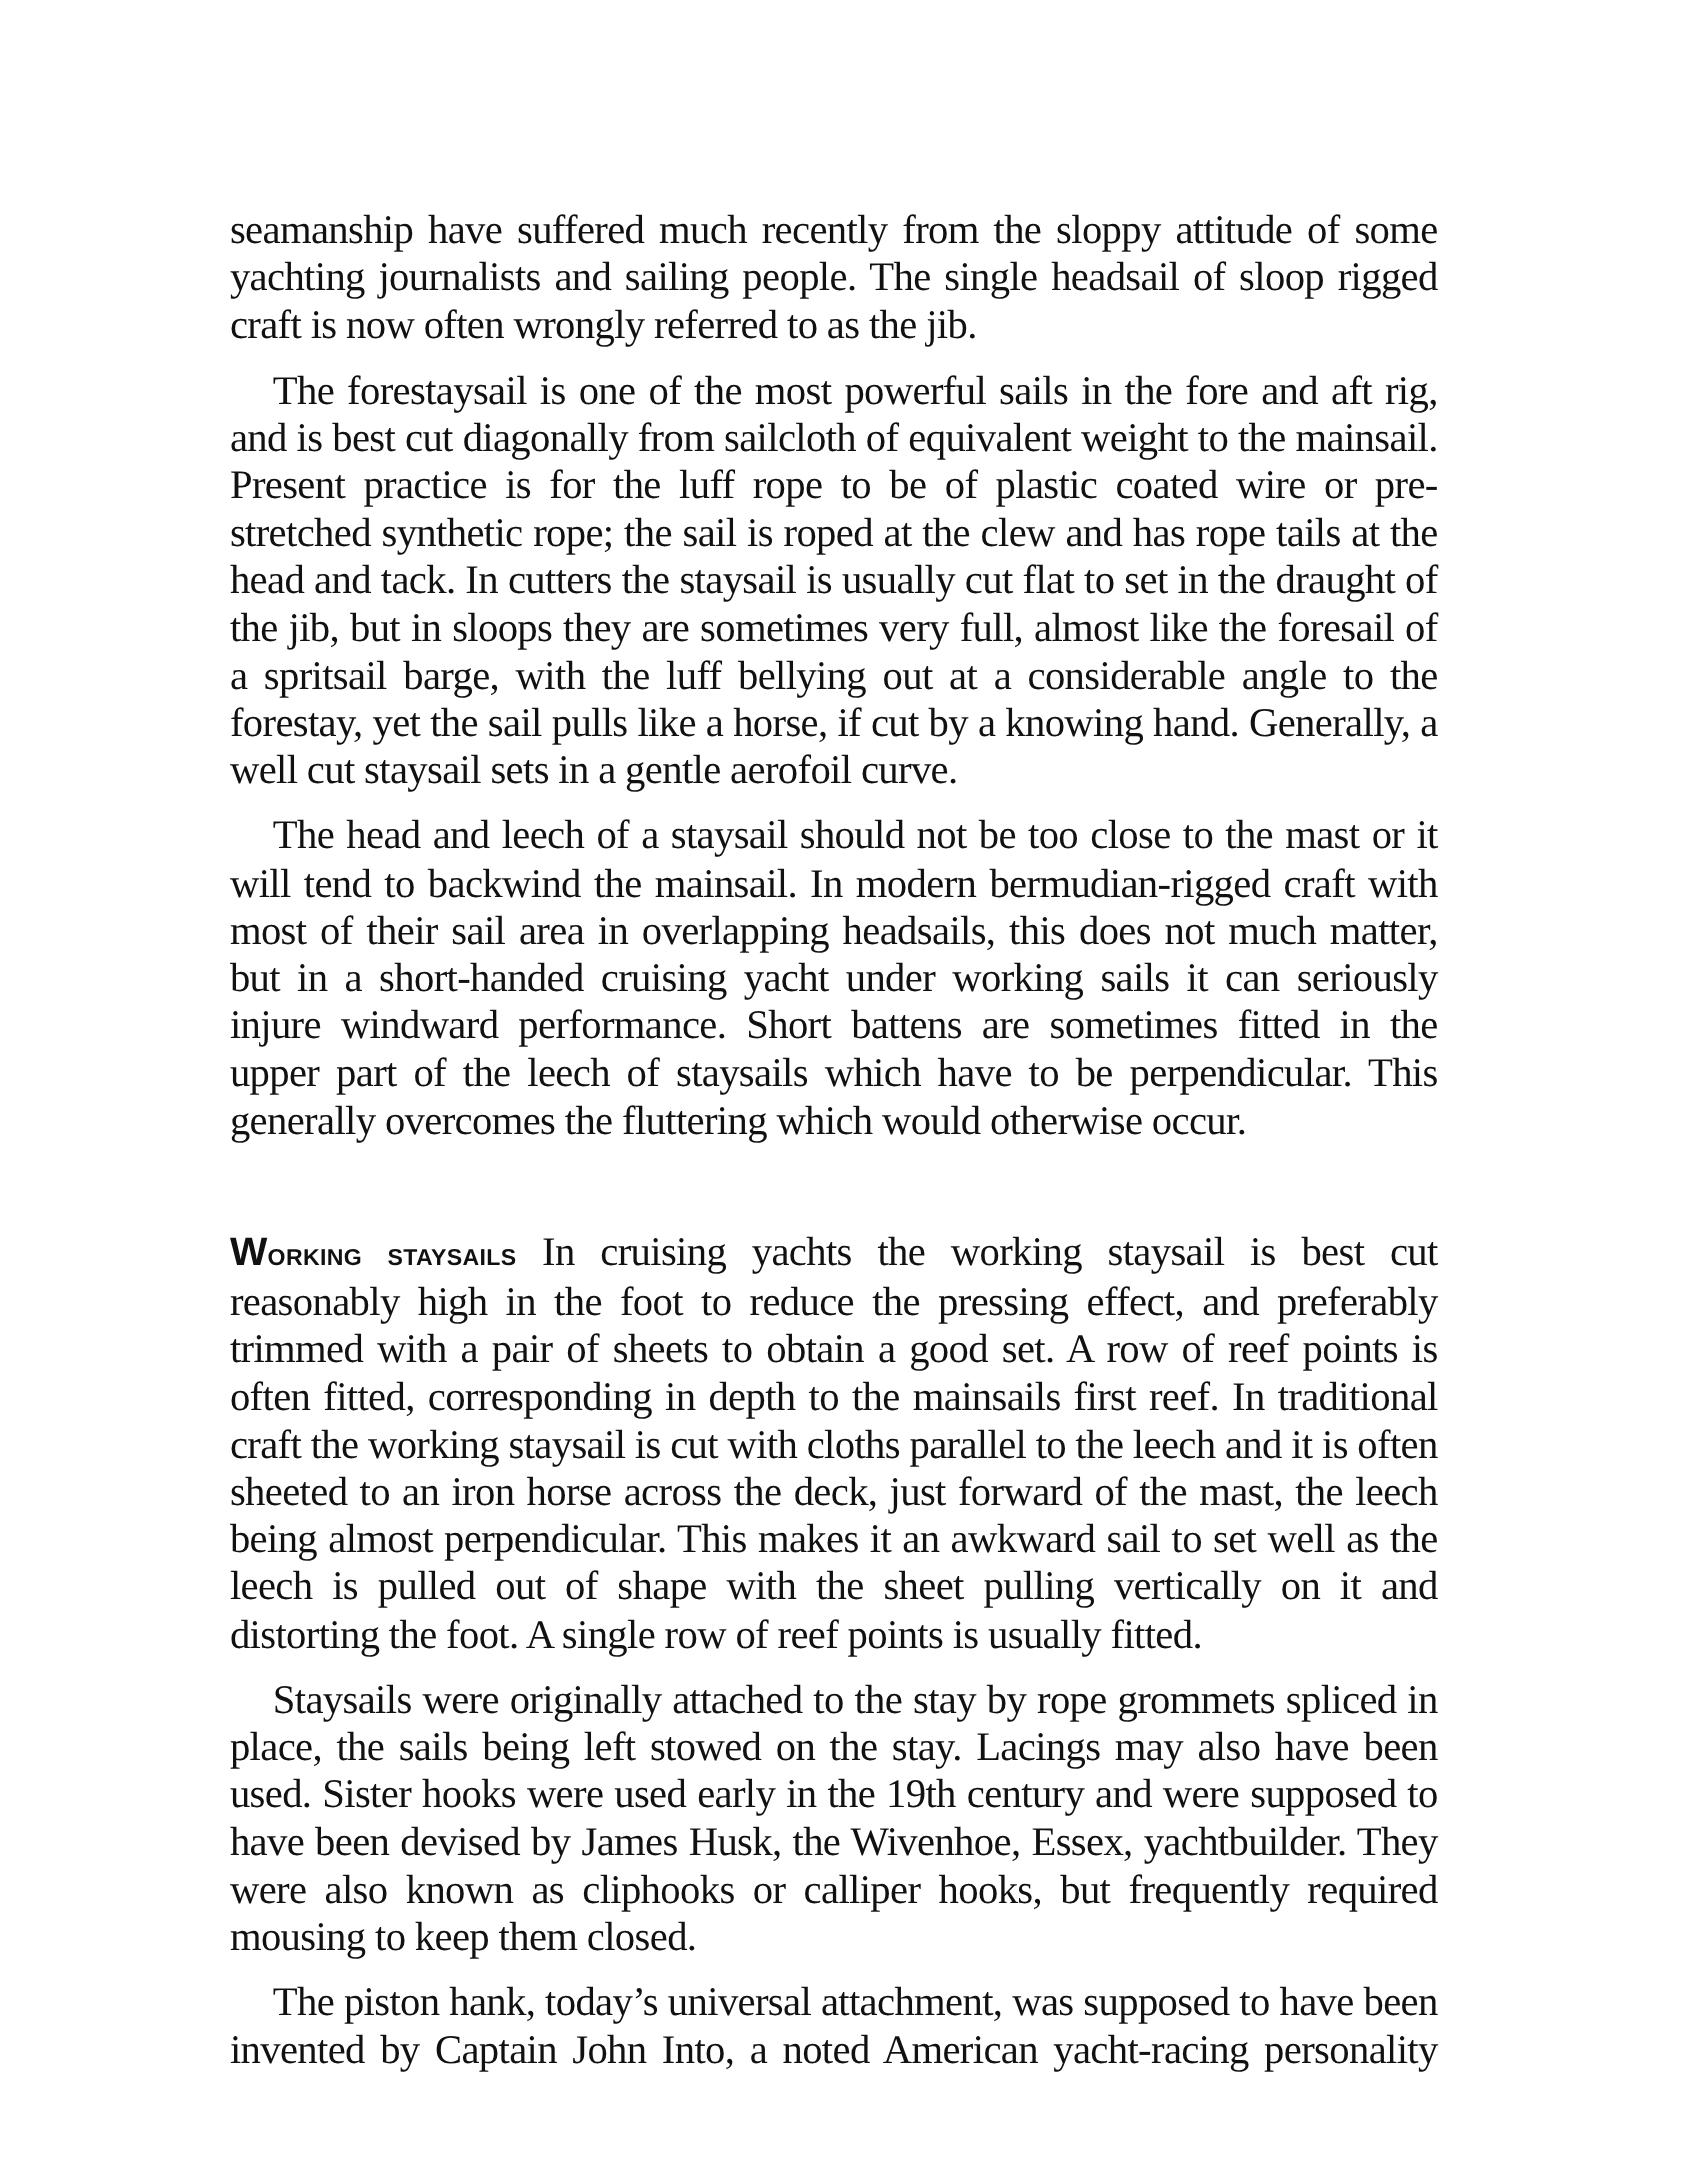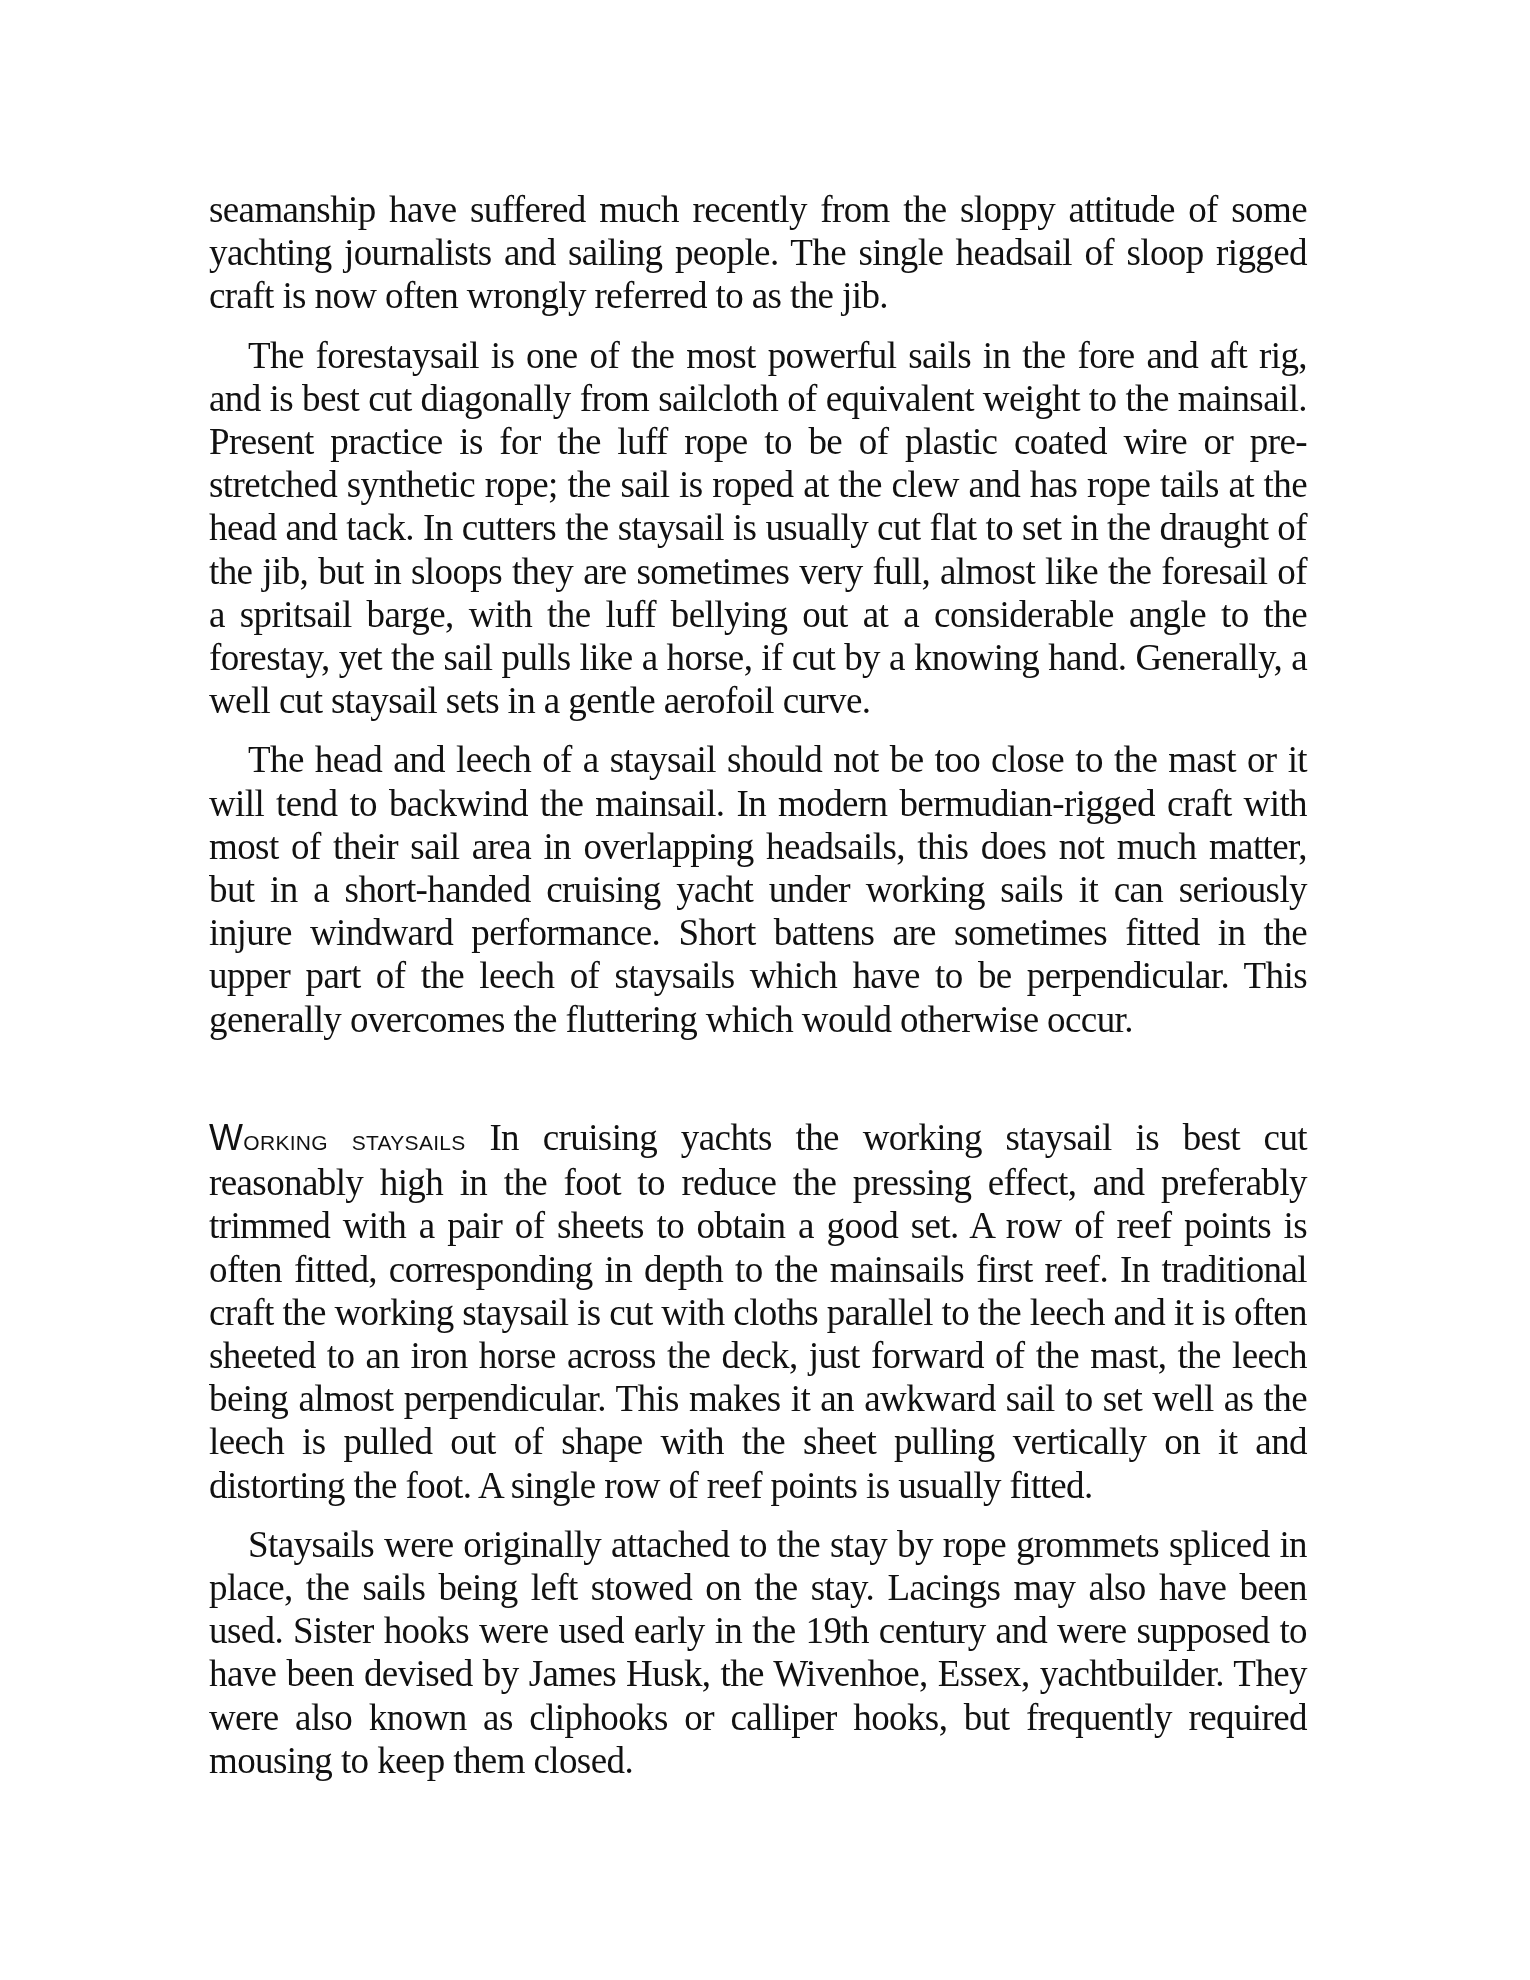--- a/index.html
+++ b/index.html
@@ -17,33 +17,34 @@
   }
   .para {
     margin: 16px;
     text-align: justify;
     text-indent: 39px;
   }
   .para.noindent { text-indent: 0; }
   .gap { height: 43.2px; }
   .heading {
     font-family: "Liberation Sans", "DejaVu Sans", sans-serif;
-    font-weight: normal;
+    font-weight: bold;
     font-size: 30px;
     letter-spacing: 0.3px;
     font-variant: small-caps;
   }
   .heading .big { font-size: 36px; }
 </style>
 </head>
 <body>
 
 <div class="page">
   <p class="para noindent">seamanship have suffered much recently from the sloppy attitude of some yachting journalists and sailing people. The single headsail of sloop rigged craft is now often wrongly referred to as the jib.</p>
   <p class="para">The forestaysail is one of the most powerful sails in the fore and aft rig, and is best cut diagonally from sailcloth of equivalent weight to the mainsail. Present practice is for the luff rope to be of plastic coated wire or pre-stretched synthetic rope; the sail is roped at the clew and has rope tails at the head and tack. In cutters the staysail is usually cut flat to set in the draught of the jib, but in sloops they are sometimes very full, almost like the foresail of a spritsail barge, with the luff bellying out at a considerable angle to the forestay, yet the sail pulls like a horse, if cut by a knowing hand. Generally, a well cut staysail sets in a gentle aerofoil curve.</p>
   <p class="para">The head and leech of a staysail should not be too close to the mast or it will tend to backwind the mainsail. In modern bermudian-rigged craft with most of their sail area in overlapping headsails, this does not much matter, but in a short-handed cruising yacht under working sails it can seriously injure windward performance. Short battens are sometimes fitted in the upper part of the leech of staysails which have to be perpendicular. This generally overcomes the fluttering which would otherwise occur.</p>
 
   <div class="gap"></div>
 
   <p class="para noindent"><span class="heading"><span class="big">W</span><span>orking staysails</span></span> <span>In cruising yachts the working staysail is best cut reasonably high in the foot to reduce the pressing effect, and preferably trimmed with a pair of sheets to obtain a good set. A row of reef points is often fitted, corresponding in depth to the mainsails first reef. In traditional craft the working staysail is cut with cloths parallel to the leech and it is often sheeted to an iron horse across the deck, just forward of the mast, the leech being almost perpendicular. This makes it an awkward sail to set well as the leech is pulled out of shape with the sheet pulling vertically on it and distorting the foot. A single row of reef points is usually fitted.</span></p>
 
   <p class="para">Staysails were originally attached to the stay by rope grommets spliced in place, the sails being left stowed on the stay. Lacings may also have been used. Sister hooks were used early in the 19th century and were supposed to have been devised by James Husk, the Wivenhoe, Essex, yachtbuilder. They were also known as cliphooks or calliper hooks, but frequently required mousing to keep them closed.</p>
+  <p class="para" style="text-align-last: justify;">The piston hank, today’s universal attachment, was supposed to have been invented by Captain John Into, a noted American yacht-racing personality</p>
 </div>
 
 </body></html>

